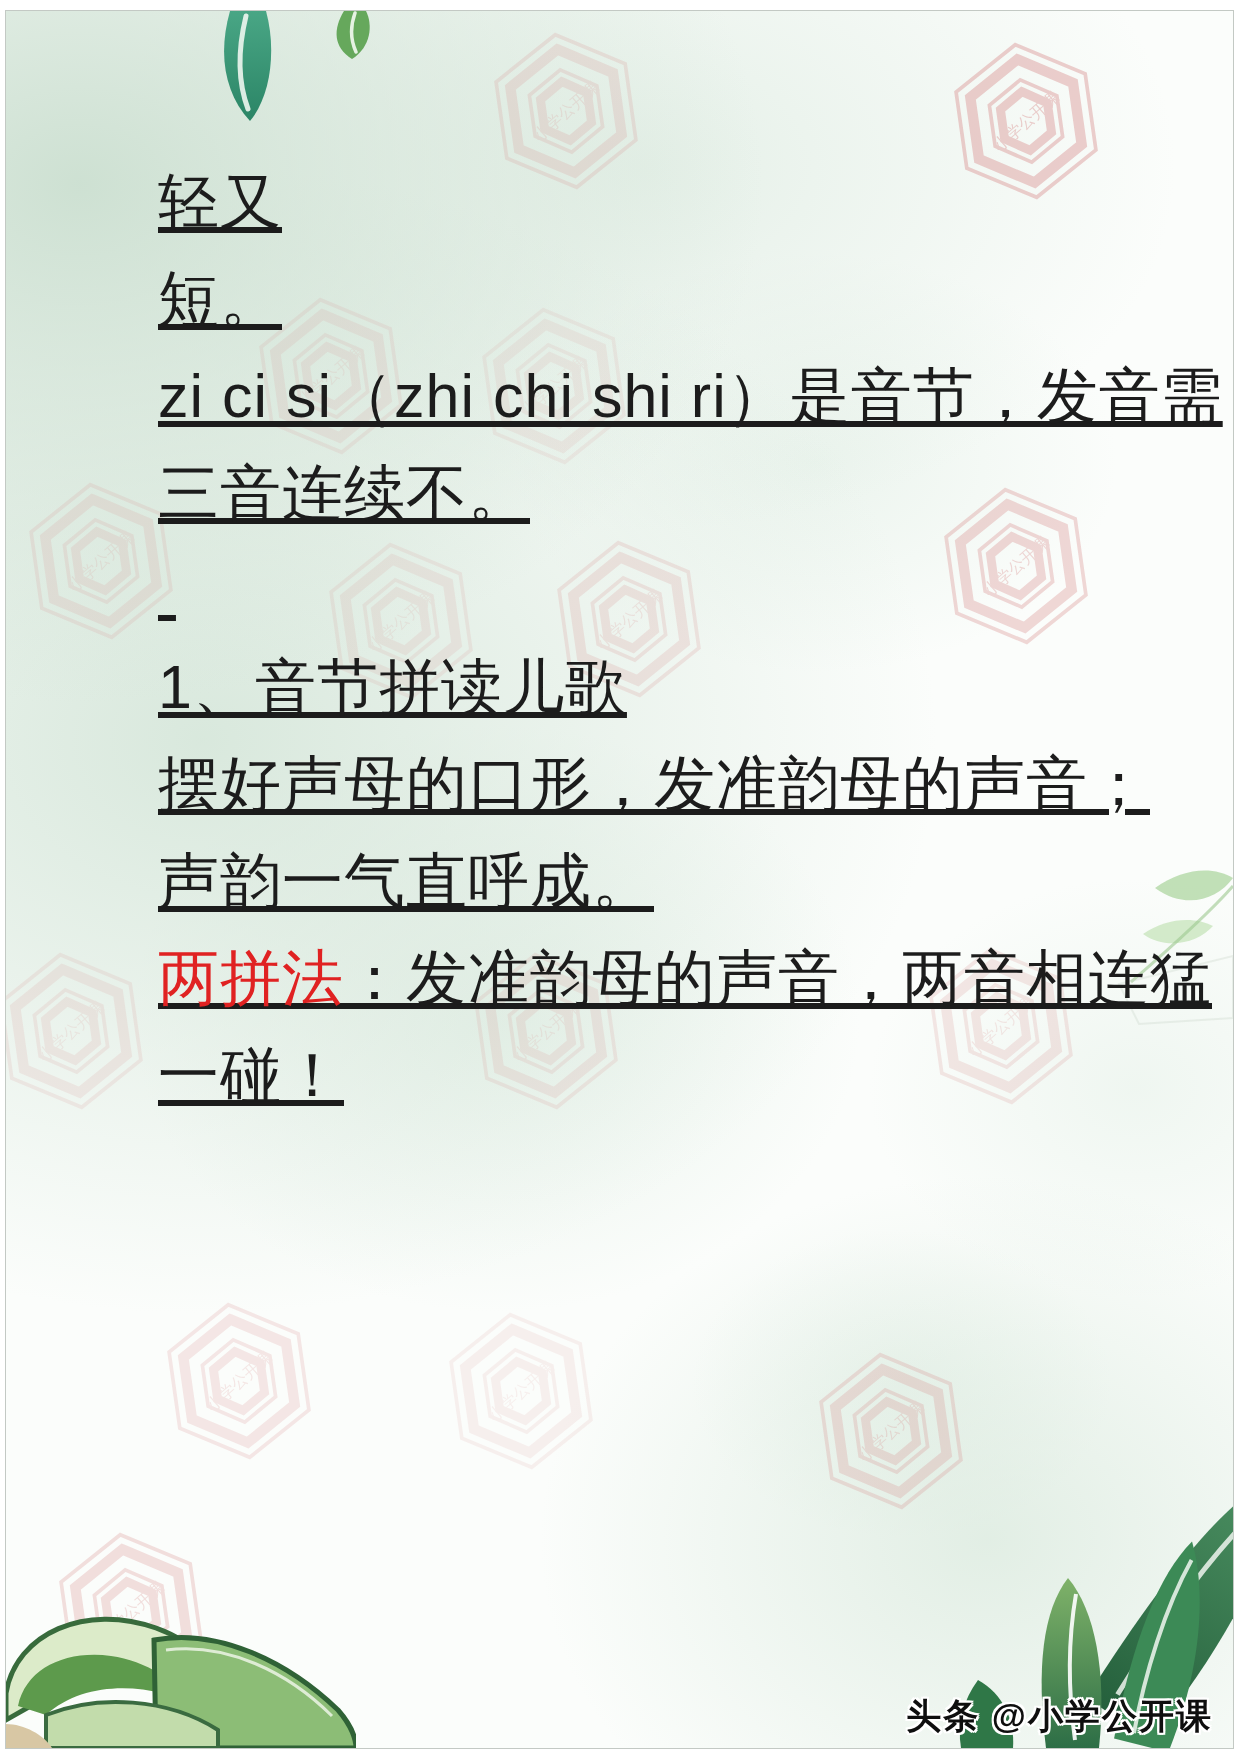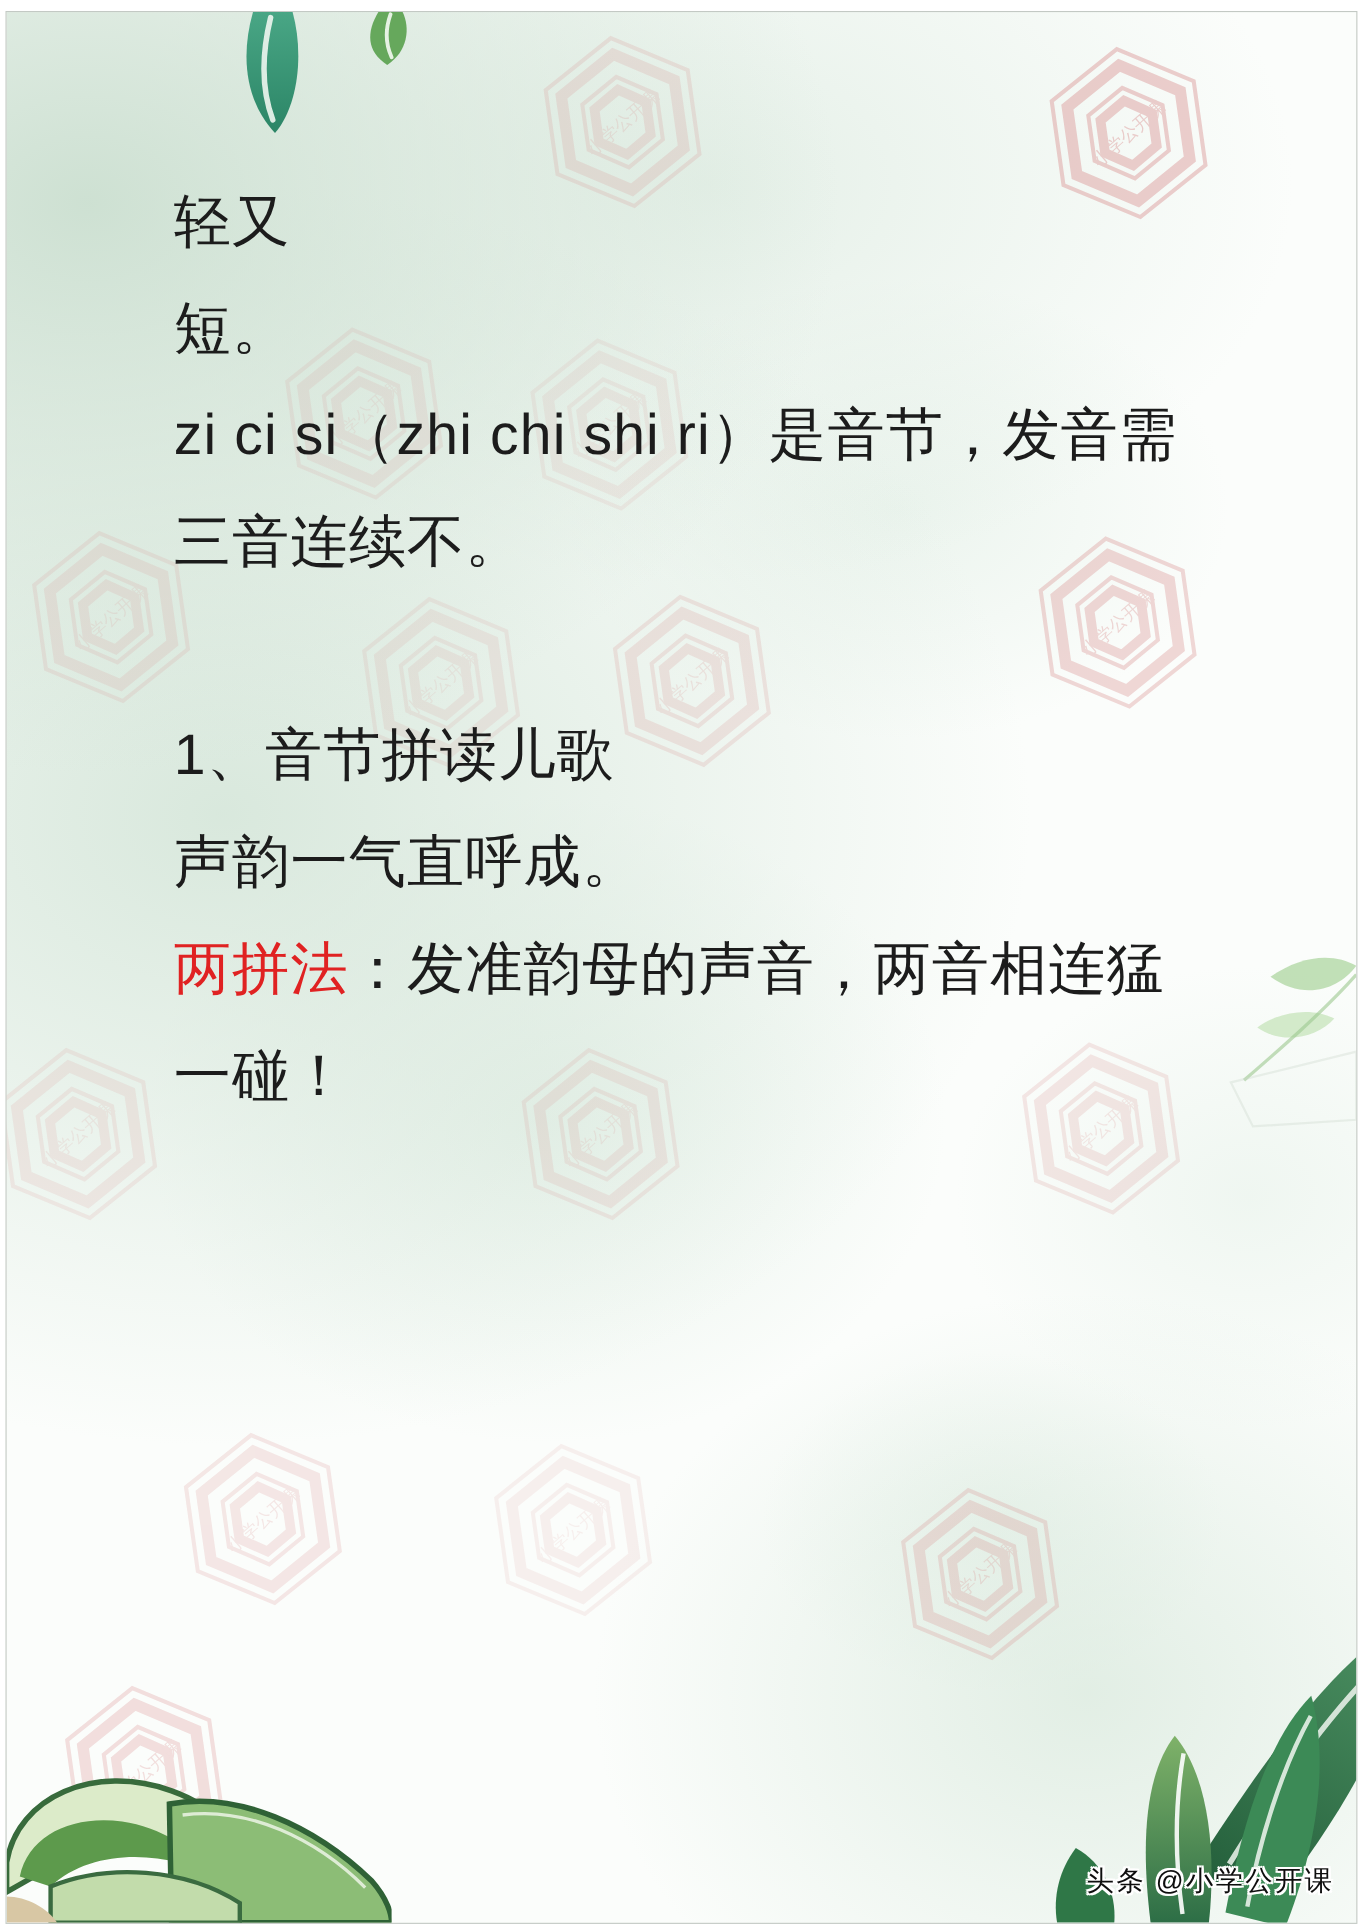--- a/index.html
+++ b/index.html
@@ -22,28 +22,29 @@
       radial-gradient(430px 300px at 66% 26%, rgba(216,233,221,0.45), rgba(216,233,221,0) 70%),
       radial-gradient(520px 420px at 40% 58%, rgba(213,231,218,0.50), rgba(213,231,218,0) 70%),
       radial-gradient(640px 520px at 80% 88%, rgba(205,226,210,0.55), rgba(205,226,210,0) 70%),
       radial-gradient(380px 300px at 92% 62%, rgba(221,236,225,0.40), rgba(221,236,225,0) 70%),
       radial-gradient(300px 220px at 73% 79%, rgba(214,232,219,0.35), rgba(214,232,219,0) 70%),
       #fbfdfb;
   }
   .text-block{position:absolute;left:152px;top:143px;z-index:5;}
   .line{
     height:97px;line-height:97px;
-    font-size:52px;color:#1c1c1c;
+    font-size:61px;color:#1c1c1c;
     white-space:nowrap;letter-spacing:1px;
     font-weight:500;
+    text-decoration:underline;
   }
   .line .red{color:var(--red,#e02222);}
   .footer-credit{
     position:absolute;right:20px;top:1682px;z-index:6;
-    font-size:25px;font-weight:400;color:#0e0e0e;letter-spacing:2px;
+    font-size:35px;font-weight:700;color:#0e0e0e;letter-spacing:2px;
     text-shadow:-2px -2px 0 #fff,2px -2px 0 #fff,-2px 2px 0 #fff,2px 2px 0 #fff,0 2px 0 #fff,0 -2px 0 #fff,2px 0 0 #fff,-2px 0 0 #fff;
     white-space:nowrap;
   }
   .stamp{position:absolute;width:150px;height:160px;z-index:2;pointer-events:none;}
   .stamp svg{width:100%;height:100%;}
   .deco{position:absolute;z-index:3;pointer-events:none;}
 </style>
 </head>
 <body>
 
@@ -270,19 +271,20 @@
     <path d="M95,252 C80,272 74,296 78,320 L130,320 C132,292 120,266 95,252 Z" fill="#2f7747"></path>
   </svg>
 
   <div class="text-block" id="text-block">
       <div class="line"><span>轻又</span></div>
       <div class="line"><span>短。</span></div>
       <div class="line"><span>zi ci si（zhi chi shi ri）是音节，发音需</span></div>
       <div class="line"><span>三音连续不。</span></div>
       <div class="line"><span>&nbsp;</span></div>
       <div class="line"><span>1、音节拼读儿歌</span></div>
+      <div class="line"><span>摆好声母的口形，发准韵母的声音；</span></div>
       <div class="line"><span>声韵一气直呼成。</span></div>
       <div class="line"><span class="red">两拼法</span><span>：发准韵母的声音，两音相连猛</span></div>
       <div class="line"><span>一碰！</span></div>
     </div>
 
   <div class="footer-credit">头条 @小学公开课</div>
 </div>
 
 </body></html>

